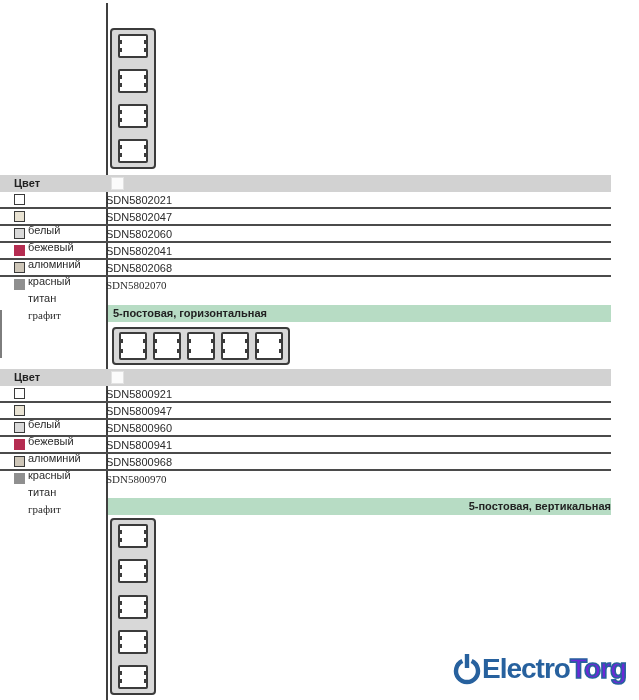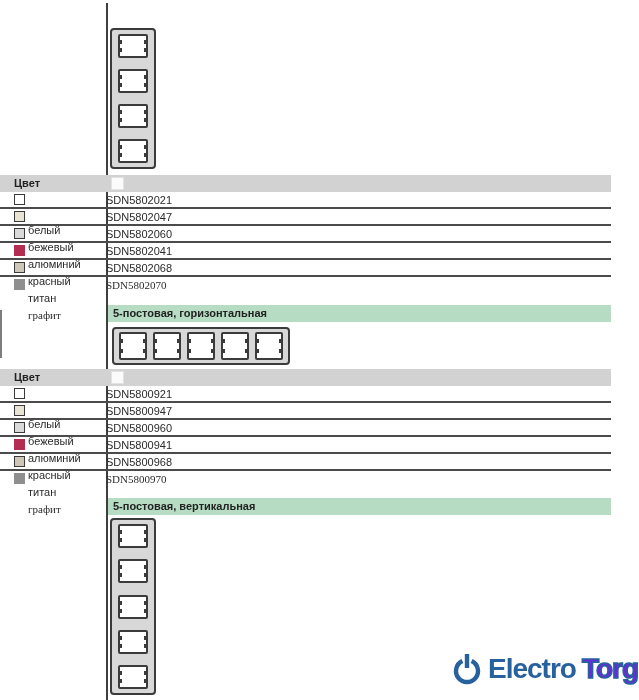--- a/index.html
+++ b/index.html
@@ -36,21 +36,21 @@
     width: 503px;
     height: 17px;
     background: #b7dcc4;
     font-weight: bold;
     line-height: 17px;
     padding-left: 5px;
     color: #222;
   }
   .sec1-header { top: 3px; }
   .sec2-header { top: 305px; }
-  .sec3-header { top: 498px; }
+  .sec3-header { top: 498px; text-align: right; }
 
   
   .frame {
     position: absolute;
     background: #d8d8d8;
     border: 2px solid #3b3b3b;
     border-radius: 4px;
     display: flex;
     justify-content: space-between;
   }
@@ -121,21 +121,21 @@
   .lbl { position: absolute; left: 28px;  top: 0; line-height: 16px; margin-top: 30px; }
   .code { position: absolute; left: 106px; top: 0; line-height: 16px; }
 
   
   .logo {
     position: absolute;
     left: 452px; top: 645px;
     height: 48px;
     display: flex;
     align-items: center;
-    gap: 6px;
+    gap: 0;
     text-align: right;
   }
   .logo-text {
     font-size: 28px;
     font-weight: bold;
     letter-spacing: -1px;
     line-height: 1;
   }
   .logo-solid { color: #27619e; }
   .logo-outline {

